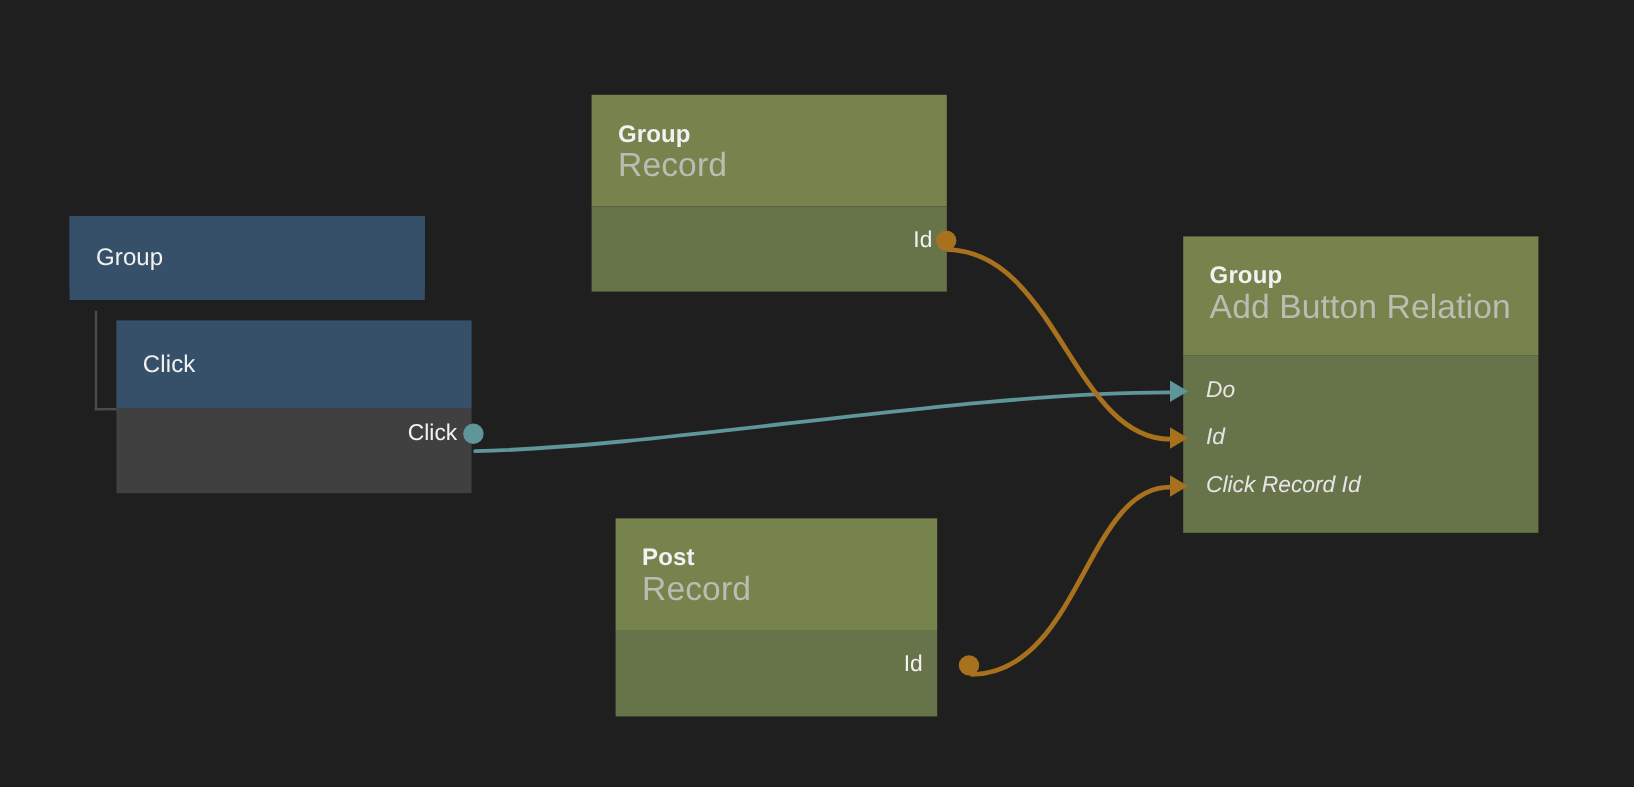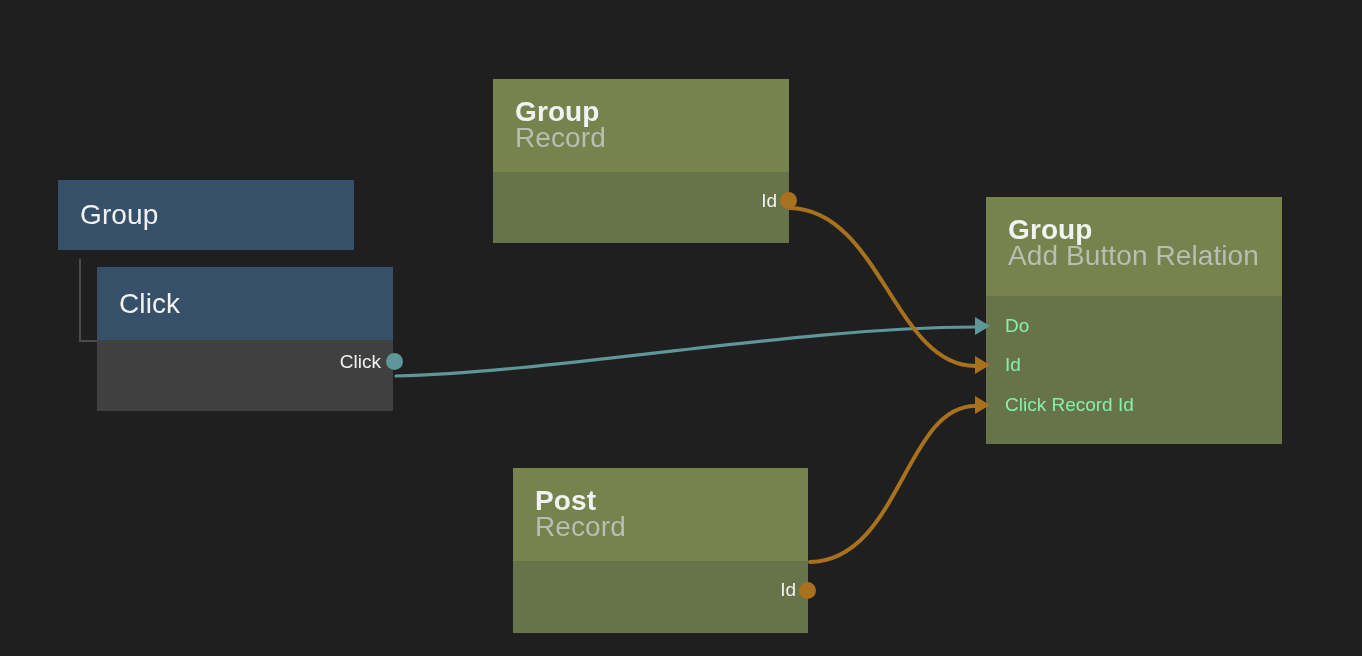--- a/index.html
+++ b/index.html
@@ -36,21 +36,21 @@
   .node-header {
     box-sizing: border-box;
     padding: 20px 22px 14px 22px;
   }
   .node-body {
     box-sizing: border-box;
     position: relative;
     padding-left: 12px;
   }
   .node-title {
-    font-size: 28px;
+    font-size: 20px;
     font-weight: bold;
     color: #f2f2f2;
     line-height: 26px;
     letter-spacing: .1px;
   }
   .node-title.plain {
     font-weight: normal;
   }
   .node-subtitle {
     font-size: 28px;
@@ -97,24 +97,25 @@
 
   
   .in-row {
     position: absolute;
     left: 0;
     display: flex;
     align-items: center;
   }
   .in-label {
     font-size: 19px;
-    color: #86efac;
+    color: #e5e5e5;
     line-height: 20px;
     white-space: nowrap;
     padding-left: 19px;
+    font-style: italic;
   }
   .arrow {
     position: absolute;
     width: 0;
     height: 0;
     border-top: 9px solid transparent;
     border-bottom: 9px solid transparent;
   }
   .arrow.orange { border-left: 15px solid #a8711d; }
   .arrow.teal   { border-left: 15px solid #5e9699; }
@@ -167,21 +168,21 @@
       <div class="node-subtitle">Record</div>
     </div>
     <div class="node-body" style="height:71px;">
       <div class="out-row" style="top:0px; height:58px; right:0px;">
         <span class="out-label">Id</span>
       </div>
       <span class="port-dot orange" style="left:287px; top:20px;"></span>
     </div>
   </div>
 
-  <div class="node record" style="left:513px; top:432px; width:295px; height:165px;margin-top:36px;">
+  <div class="node record" style="left:513px; top:432px; width:268px; height:165px;">
     <div class="node-header" style="height:93px;">
       <div class="node-title">Post</div>
       <div class="node-subtitle">Record</div>
     </div>
     <div class="node-body" style="height:72px;">
       <div class="out-row" style="top:0px; height:58px; right:0px;">
         <span class="out-label">Id</span>
       </div>
       <span class="port-dot orange" style="left:286px; top:21px;"></span>
     </div>

